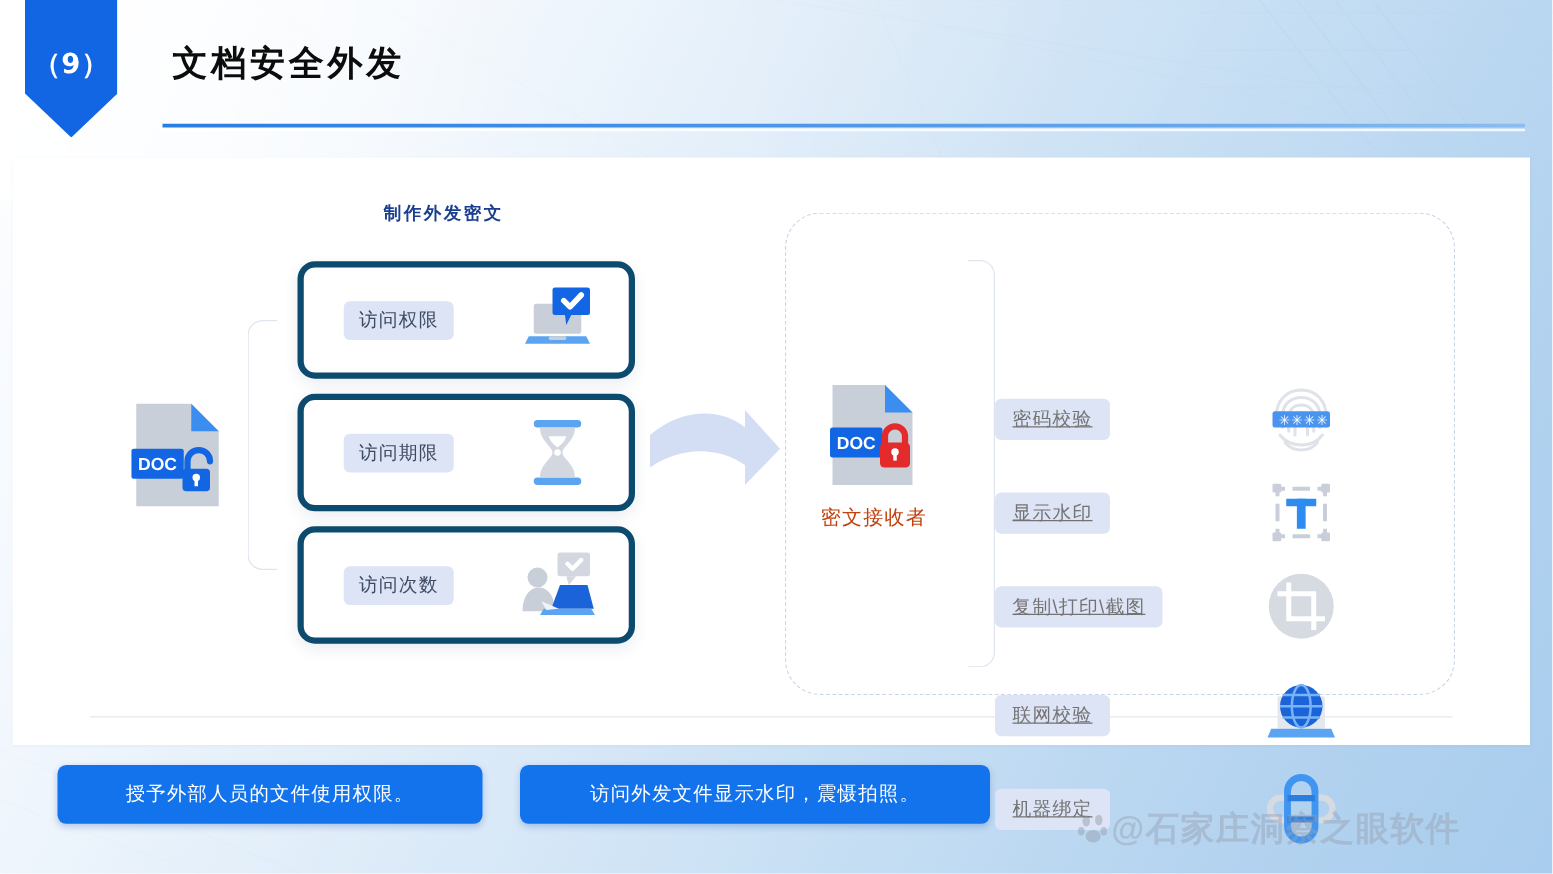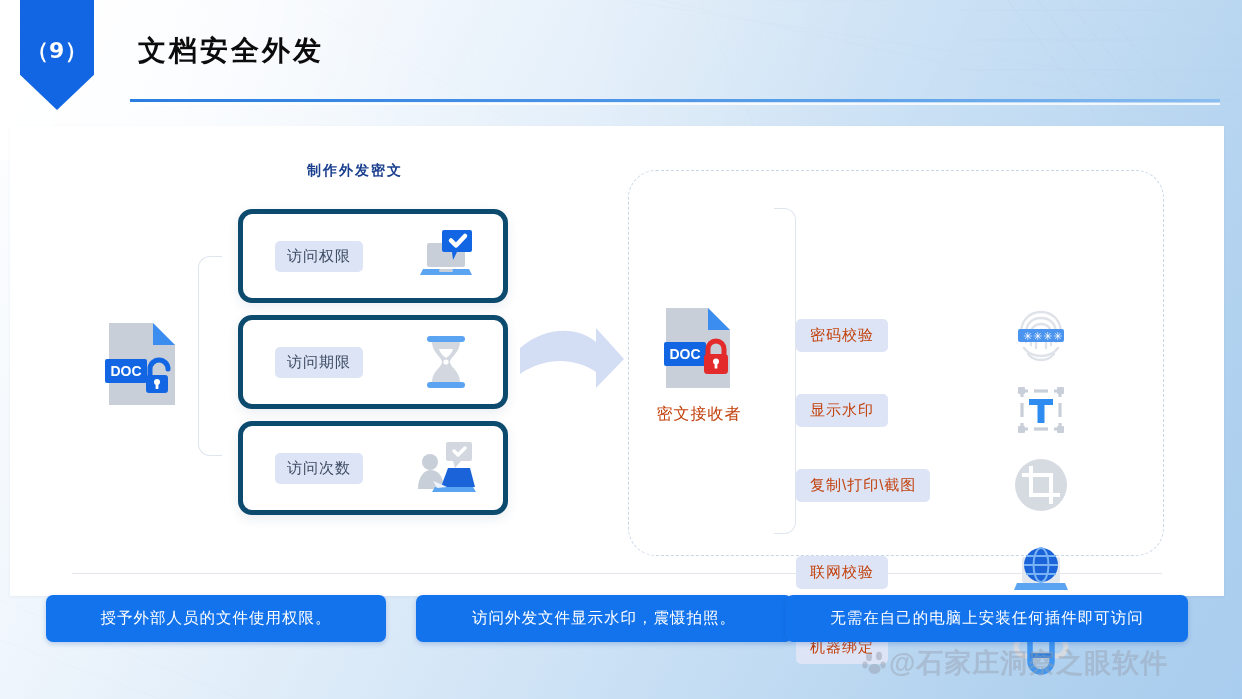--- a/index.html
+++ b/index.html
@@ -230,40 +230,41 @@
     align-items: center;
   }
   .feat-row.r1 { top: 188px; }
   .feat-row.r2 { top: 263px; }
   .feat-row.r3 { top: 338px; }
   .feat-row.r4 { top: 425px; }
   .feat-row.r5 { top: 500px; }
 
   .feat-chip {
     background: #dde4f5;
-    color: #c2410c;
+    color: #737373;
     font-size: 15px;
     border-radius: 5px;
     padding: 7px 14px;
     letter-spacing: 1px;
     white-space: nowrap;
+    text-decoration: underline;
   }
   .feat-icon {
     position: absolute;
     left: 216px;
     top: 50%;
     transform: translateY(-50%);
     width: 58px;
     height: 58px;
   }
 
   
   .pill {
     position: absolute;
-    top: 595px;
+    top: 612px;
     height: 47px;
     background: #1373ec;
     border-radius: 7px;
     color: #ffffff;
     font-size: 15.5px;
     letter-spacing: 1px;
     display: flex;
     align-items: center;
     justify-content: center;
     box-shadow: 0 2px 5px rgba(20,80,180,.25);
@@ -494,23 +495,20 @@
     </div>
 
   </div>
 
   <div class="pill p1">
     <span>授予外部人员的文件使用权限。</span>
   </div>
   <div class="pill p2">
     <span>访问外发文件显示水印，震慑拍照。</span>
   </div>
-  <div class="pill p3">
-    <span>无需在自己的电脑上安装任何插件即可访问</span>
-  </div>
 
   <div class="watermark">
     <svg class="wm-logo" viewBox="0 0 26 26">
       <ellipse cx="7" cy="7" rx="3" ry="4.2" fill="#96a0af"></ellipse>
       <ellipse cx="17" cy="6" rx="3" ry="4.2" fill="#96a0af"></ellipse>
       <ellipse cx="3" cy="15" rx="2.6" ry="3.4" fill="#96a0af"></ellipse>
       <ellipse cx="21" cy="15" rx="2.6" ry="3.4" fill="#96a0af"></ellipse>
       <ellipse cx="12.5" cy="19" rx="6" ry="5" fill="#96a0af"></ellipse>
     </svg>
     <span>@石家庄洞察之眼软件</span>

